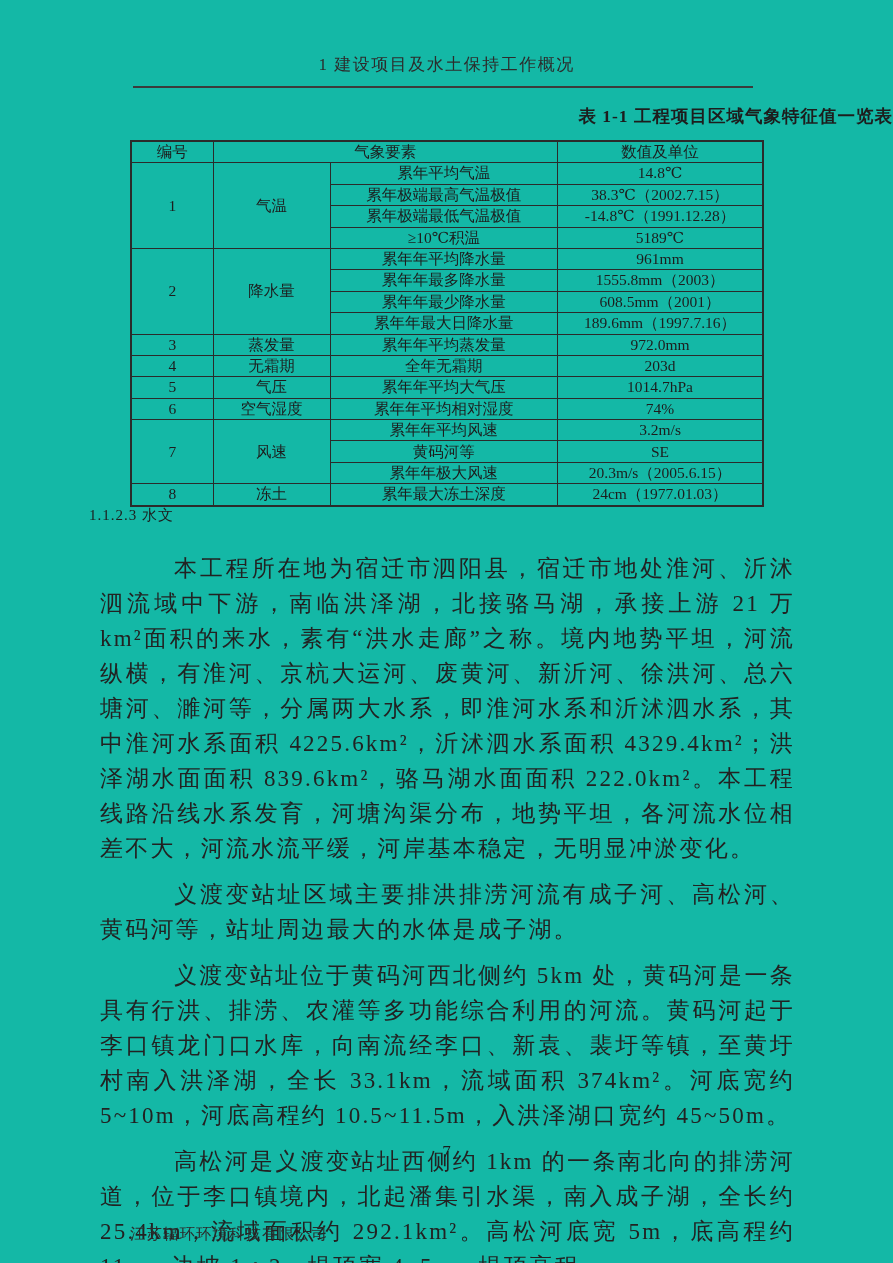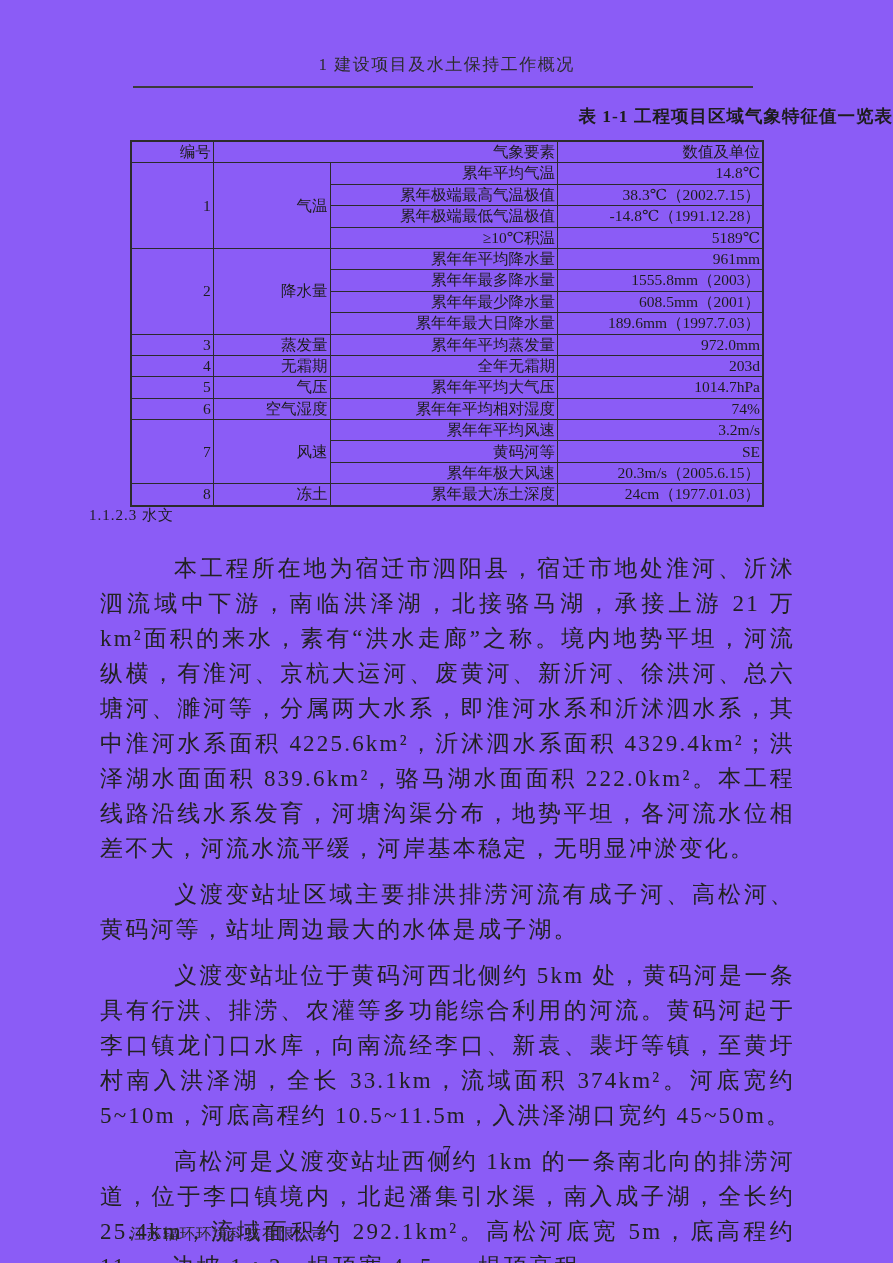--- a/index.html
+++ b/index.html
@@ -1,39 +1,39 @@
 <!DOCTYPE html>
 <html lang="zh"><head>
 <meta charset="utf-8">
 <style>
   html,body { margin:0; padding:0; background:#ffffff; }
   .page {
     position:relative; width:893px; height:1263px; margin:0 auto;
-    background:#8b5cf6; color:#1d1d1d; overflow:hidden;
+    background:#14b8a6; color:#1d1d1d; overflow:hidden;
     font-family:"Liberation Serif","DejaVu Serif",serif;
   }
   .running-header {
     position:absolute; top:53px; left:0; width:100%;
     text-align:center; font-size:17px; letter-spacing:1.5px; color:#2c2c2c;
   }
   .header-rule {
     position:absolute; top:86px; left:133px; width:620px; height:2px;
     background:#3b3b3b;
   }
   .table-title {
     position:absolute; top:104px; left:0; width:100%;
     text-align:right; font-weight:bold; font-size:17.5px; letter-spacing:1px;
   }
   table.weather {
     position:absolute; top:140px; left:130px; width:634px;
     border-collapse:collapse; table-layout:fixed;
     border:2px solid #2b2b2b;
   }
   table.weather th, table.weather td {
-    border:1px solid #2b2b2b; text-align:right; vertical-align:middle;
+    border:1px solid #2b2b2b; text-align:center; vertical-align:middle;
     font-size:15.5px; font-weight:normal; height:20.4px; line-height:1.05;
     padding:0 2px; overflow:hidden; white-space:nowrap;
   }
   .section-heading {
     position:absolute; top:506px; left:89px;
     font-size:15px; letter-spacing:1px;
   }
   .body-block {
     position:absolute; top:540px; left:89px; width:717px;
   }
@@ -103,21 +103,21 @@
       <tr>
         <td>累年年最多降水量</td>
         <td>1555.8mm（2003）</td>
       </tr>
       <tr>
         <td>累年年最少降水量</td>
         <td>608.5mm（2001）</td>
       </tr>
       <tr>
         <td>累年年最大日降水量</td>
-        <td>189.6mm（1997.7.03）</td>
+        <td>189.6mm（1997.7.16）</td>
       </tr>
 
       <tr>
         <td>3</td>
         <td>蒸发量</td>
         <td>累年年平均蒸发量</td>
         <td>972.0mm</td>
       </tr>
       <tr>
         <td>4</td>

